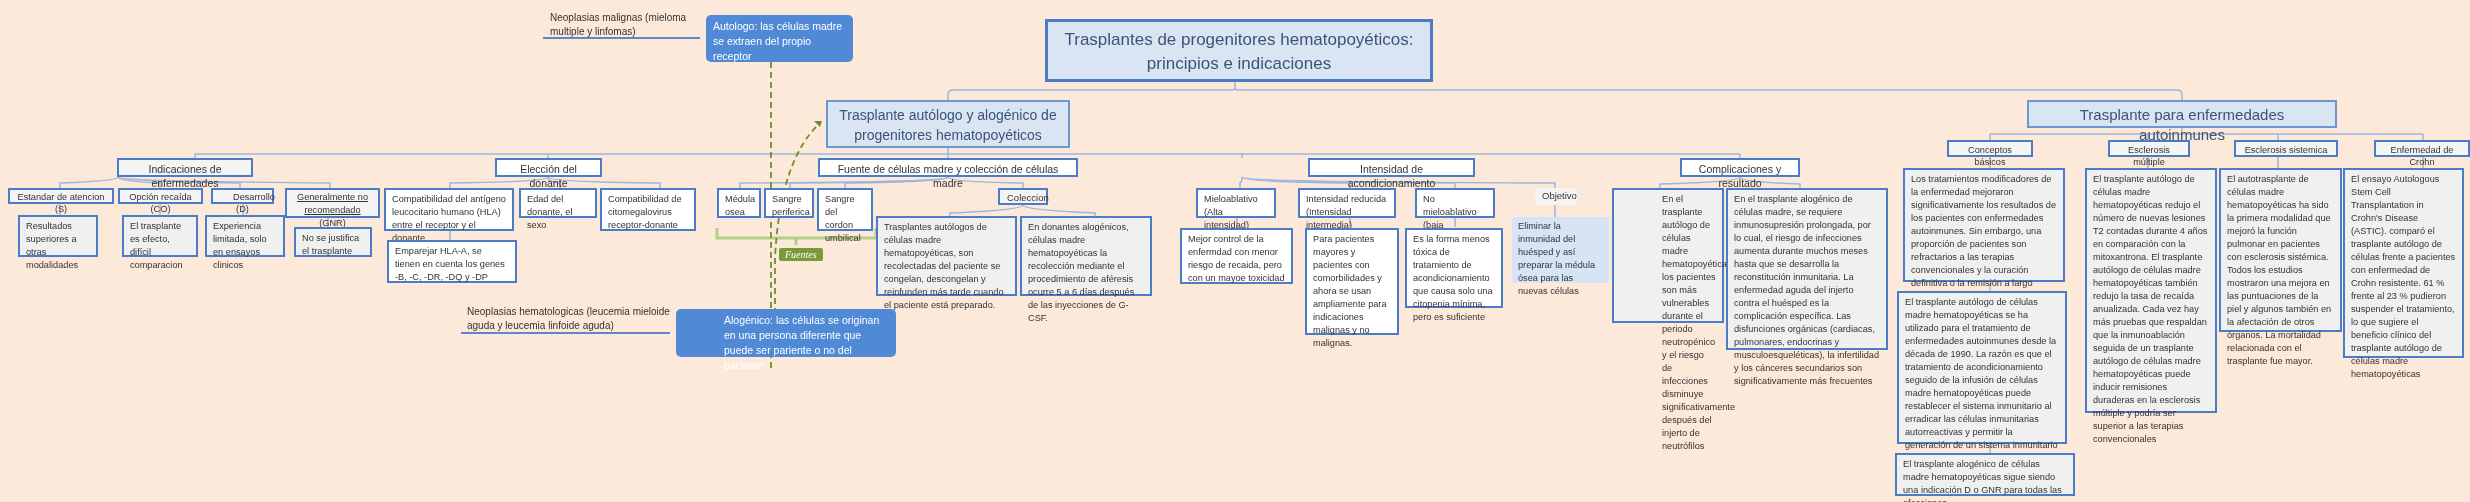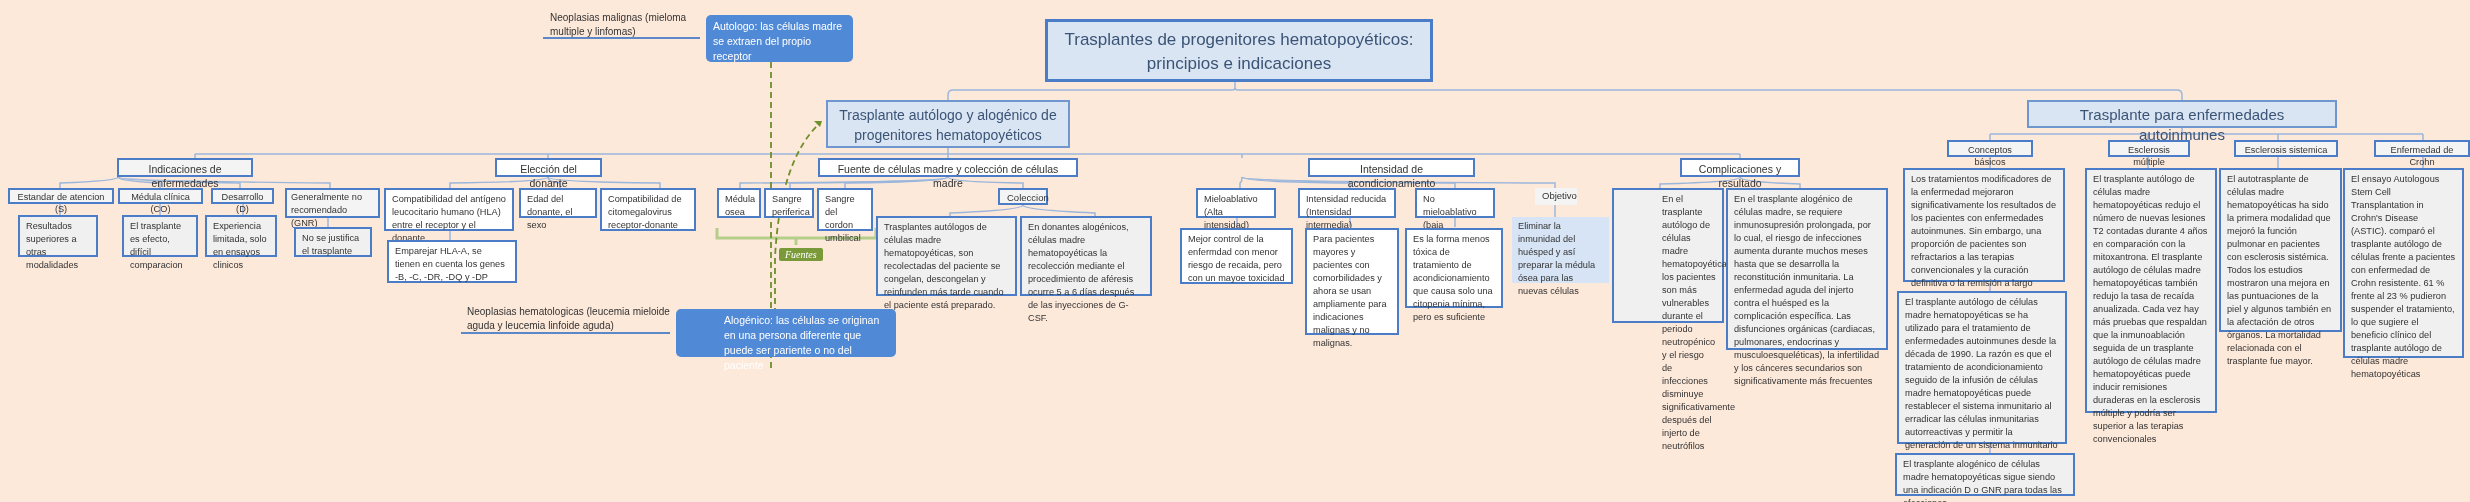--- a/index.html
+++ b/index.html
@@ -140,26 +140,26 @@
 
 <div class="main" style="left:826px;top:100px;width:244px;height:48px;">
   <span>Trasplante autólogo y alogénico de progenitores hematopoyéticos</span>
 </div>
 <div class="main" style="left:2027px;top:100px;width:310px;height:28px;font-size:15px;line-height:20px;">
   <span>Trasplante para enfermedades autoinmunes</span>
 </div>
 
 <div class="cat" style="left:117px;top:158px;width:136px;height:19px;">Indicaciones de enfermedades</div>
 <div class="cat" style="left:8px;top:188px;width:106px;height:16px;font-size:9.2px;line-height:12px;padding:1px 4px;">Estandar de atencion (S)</div>
-<div class="cat" style="left:118px;top:188px;width:85px;height:16px;font-size:9.2px;line-height:12px;padding:1px 4px;">Médula clínica (CO)</div>
-<div class="cat" style="left:211px;top:188px;width:63px;height:16px;font-size:9.2px;line-height:12px;padding:1px 8px;">Desarrollo (D)</div>
-<div class="cat" style="left:285px;top:188px;width:95px;height:30px;font-size:9.2px;line-height:13px;padding:1px 4px;text-align:left;">Generalmente no recomendado (GNR)</div>
+<div class="cat" style="left:118px;top:188px;width:85px;height:16px;font-size:9.2px;line-height:12px;padding:1px 4px;">Opción recaída (CO)</div>
+<div class="cat" style="left:211px;top:188px;width:63px;height:16px;font-size:9.2px;line-height:12px;padding:1px 20px;">Desarrollo (D)</div>
+<div class="cat" style="left:285px;top:188px;width:95px;height:30px;font-size:9.2px;line-height:13px;padding:1px 4px;text-align:center;text-decoration:underline;">Generalmente no recomendado (GNR)</div>
 <div class="node" style="left:18px;top:215px;width:80px;height:42px;">Resultados superiores a otras modalidades</div>
 <div class="node" style="left:122px;top:215px;width:76px;height:42px;">El trasplante es efecto, difícil comparacion</div>
-<div class="node" style="left:205px;top:215px;width:72px;height:42px;">Experiencia limitada, solo en ensayos clinicos</div>
+<div class="node" style="left:205px;top:215px;width:80px;height:42px;">Experiencia limitada, solo en ensayos clinicos</div>
 <div class="node" style="left:294px;top:227px;width:78px;height:30px;">No se justifica el trasplante</div>
 
 <div class="cat white" style="left:495px;top:158px;width:107px;height:19px;">Elección del donante</div>
 <div class="node white" style="left:384px;top:188px;width:130px;height:43px;">Compatibilidad del antígeno leucocitario humano (HLA) entre el receptor y el donante</div>
 <div class="node white" style="left:519px;top:188px;width:78px;height:30px;">Edad del donante, el sexo</div>
 <div class="node white" style="left:600px;top:188px;width:96px;height:43px;">Compatibilidad de citomegalovirus receptor-donante</div>
 <div class="node white" style="left:387px;top:240px;width:130px;height:43px;">Emparejar HLA-A, se tienen en cuenta los genes -B, -C, -DR, -DQ y -DP</div>
 
 <div class="cat white" style="left:818px;top:158px;width:260px;height:19px;">Fuente de células madre y colección de células madre</div>
 <div class="node white" style="left:717px;top:188px;width:44px;height:30px;">Médula osea</div>

